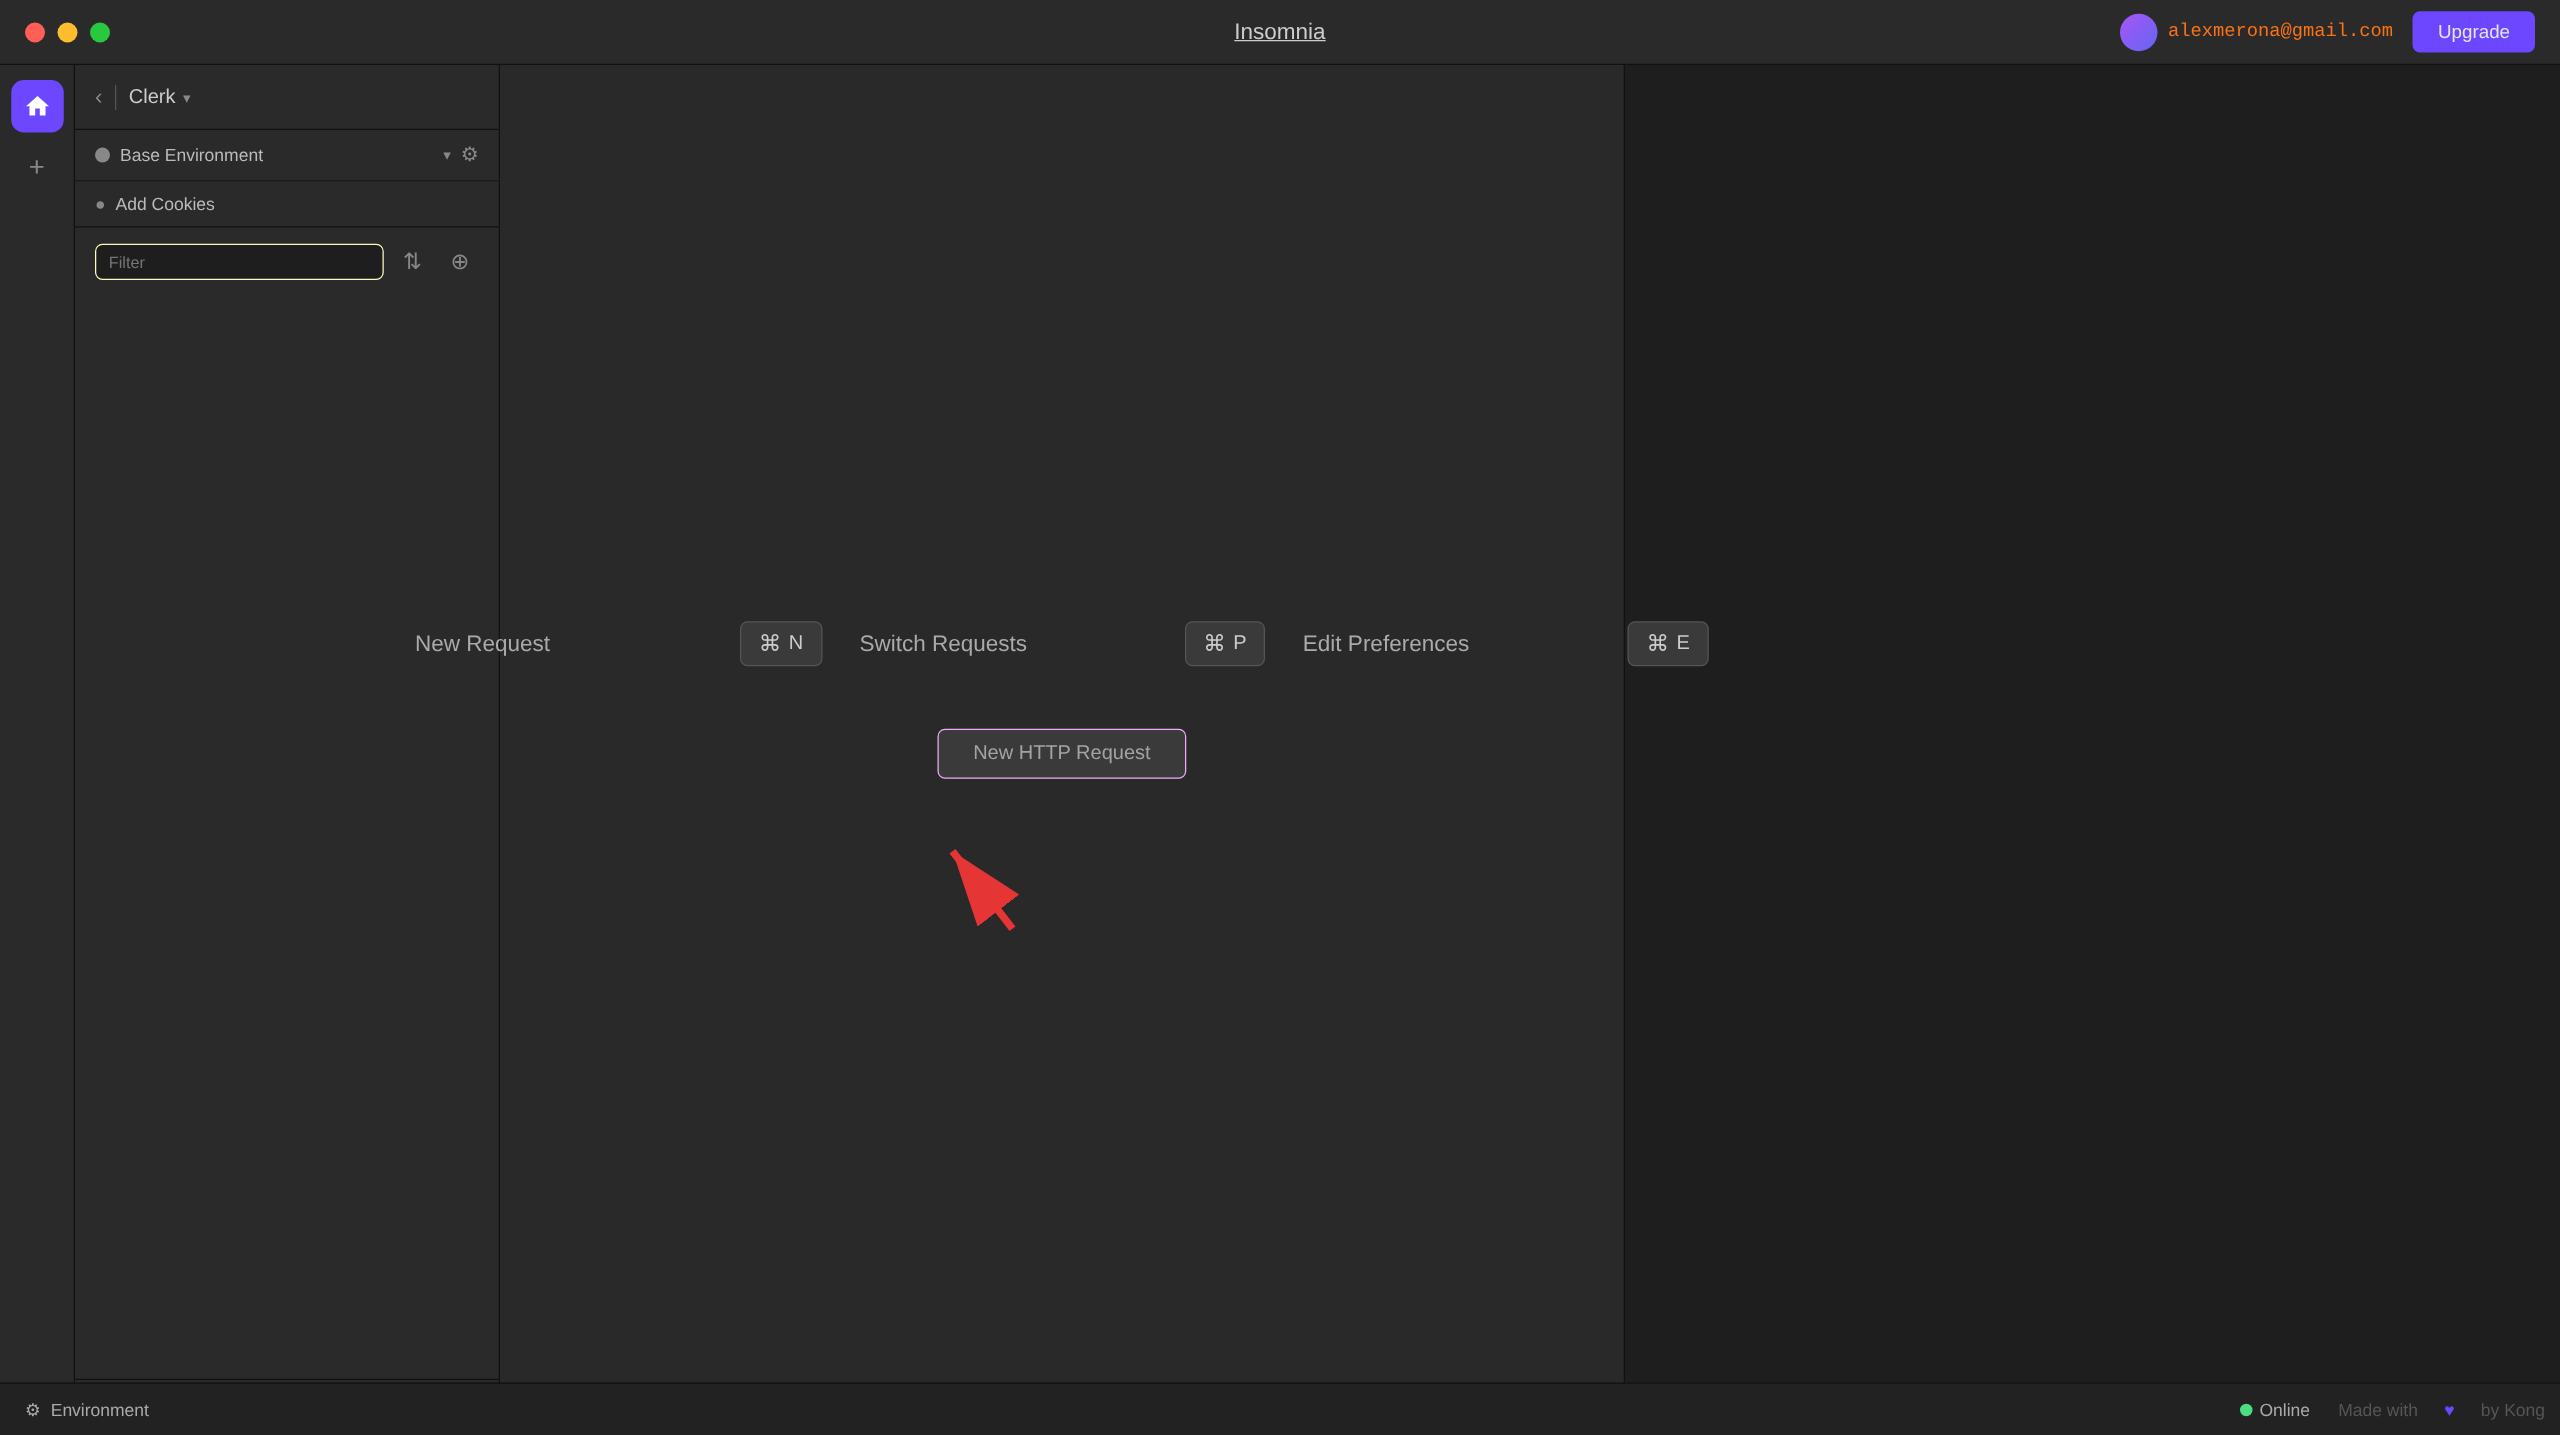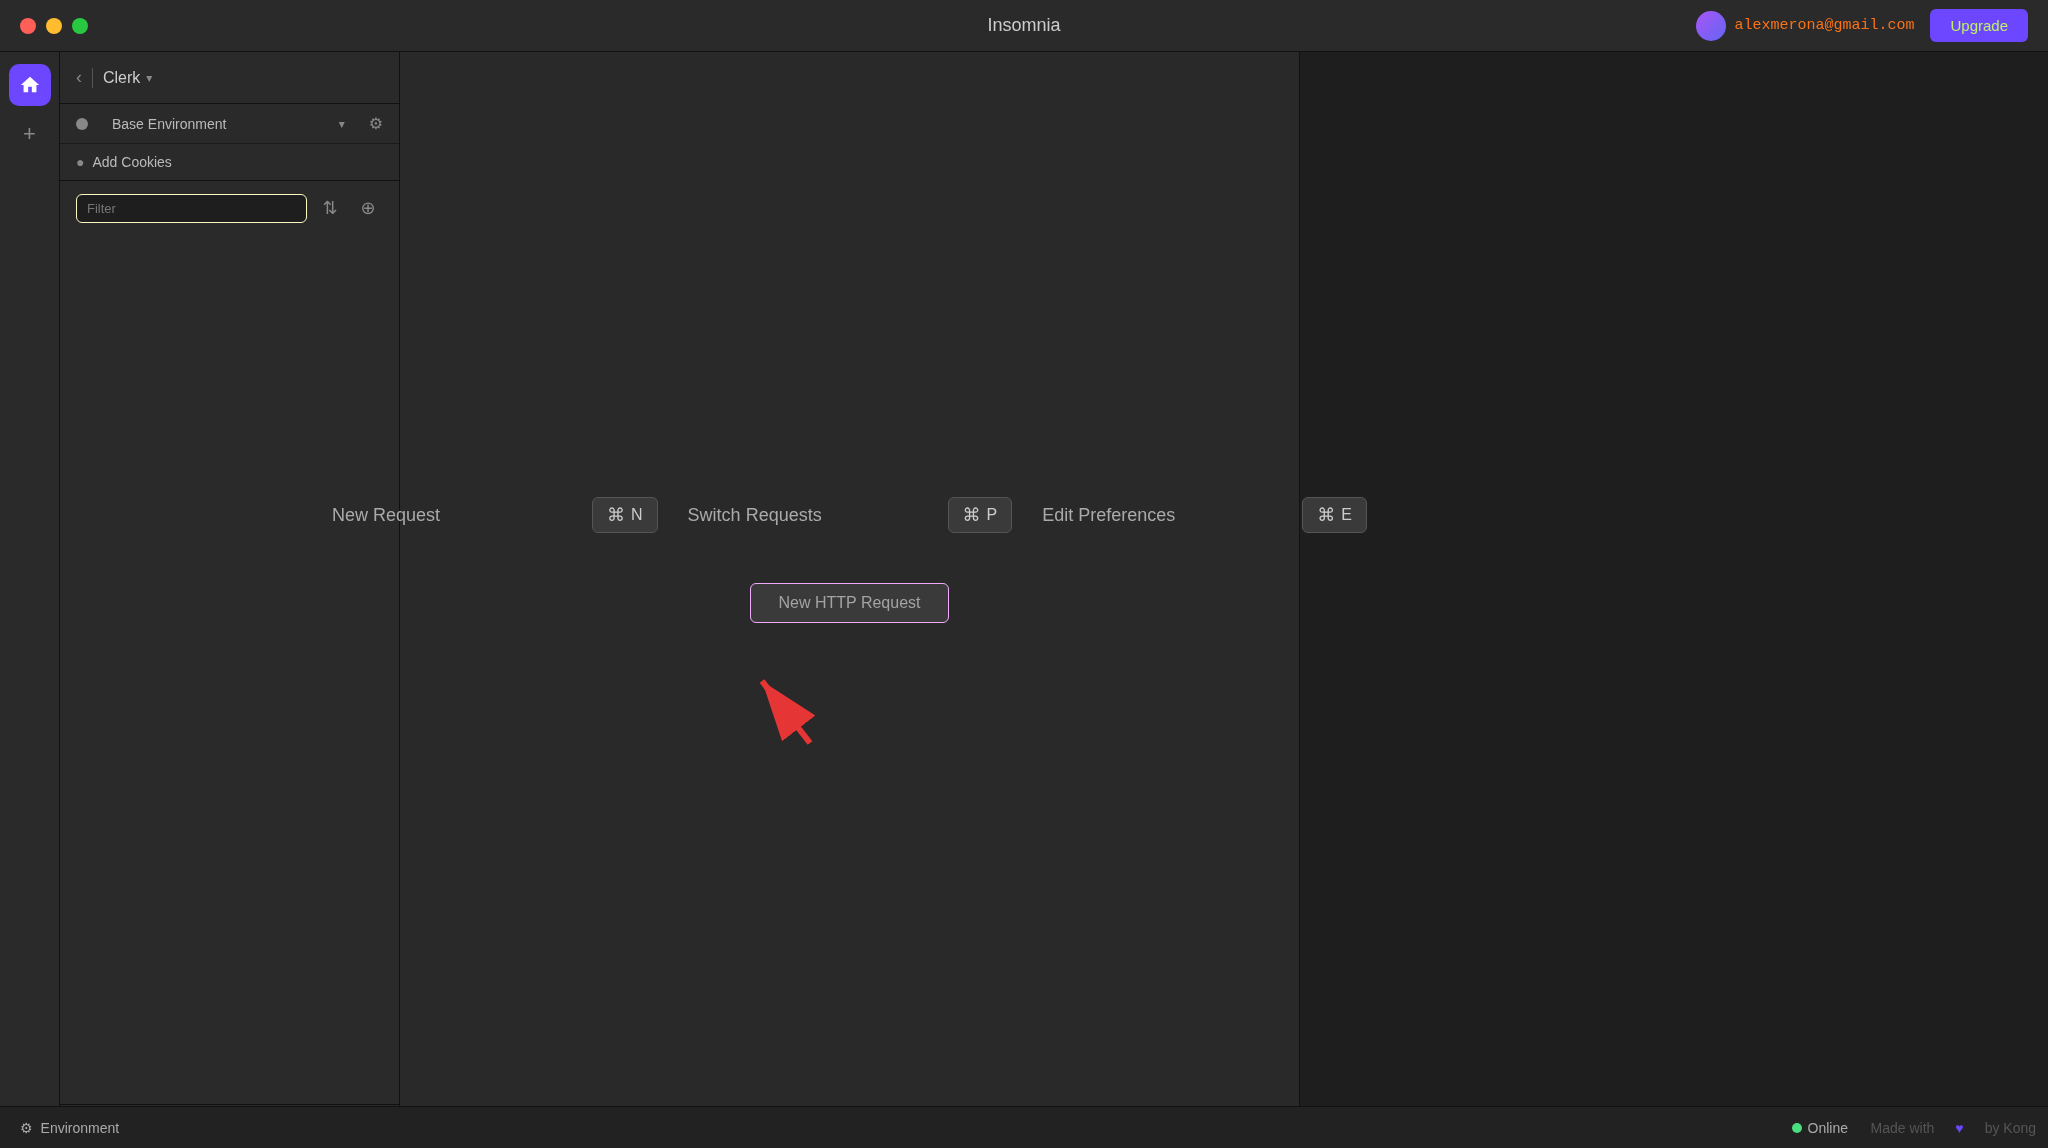--- a/index.html
+++ b/index.html
@@ -21,20 +21,21 @@
       display: flex;
       align-items: center;
       justify-content: center;
       position: relative;
       border-bottom: 1px solid #111;
     }
     .titlebar-title {
       font-size: 18px;
       color: #ccc;
       font-weight: 500;
+      text-decoration: underline;
     }
     .traffic-lights {
       position: absolute;
       left: 20px;
       display: flex;
       gap: 10px;
       align-items: center;
     }
     .traffic-light {
       width: 16px;
@@ -62,21 +63,21 @@
       font-family: Liberation Mono, monospace;
     }
     .user-avatar {
       width: 30px;
       height: 30px;
       border-radius: 50%;
       background: linear-gradient(135deg, #a855f7, #6366f1);
     }
     .upgrade-btn {
       background: #6c47ff;
-      color: #bef264;
+      color: #e5e5e5;
       border: none;
       padding: 8px 20px;
       border-radius: 6px;
       font-size: 15px;
       cursor: pointer;
       text-align: right;
     }
 
     
     .main-layout {
@@ -154,21 +155,21 @@
     }
     .chevron-down {
       color: #888;
       font-size: 12px;
     }
 
     .env-row {
       display: flex;
       align-items: center;
       padding: 10px 16px;
-      gap: 24px;
+      gap: 8px;
       border-bottom: 1px solid #1a1a1a;
     }
     .env-dot {
       width: 12px;
       height: 12px;
       border-radius: 50%;
       background: #888;
       flex-shrink: 0;
     }
     .env-name {

